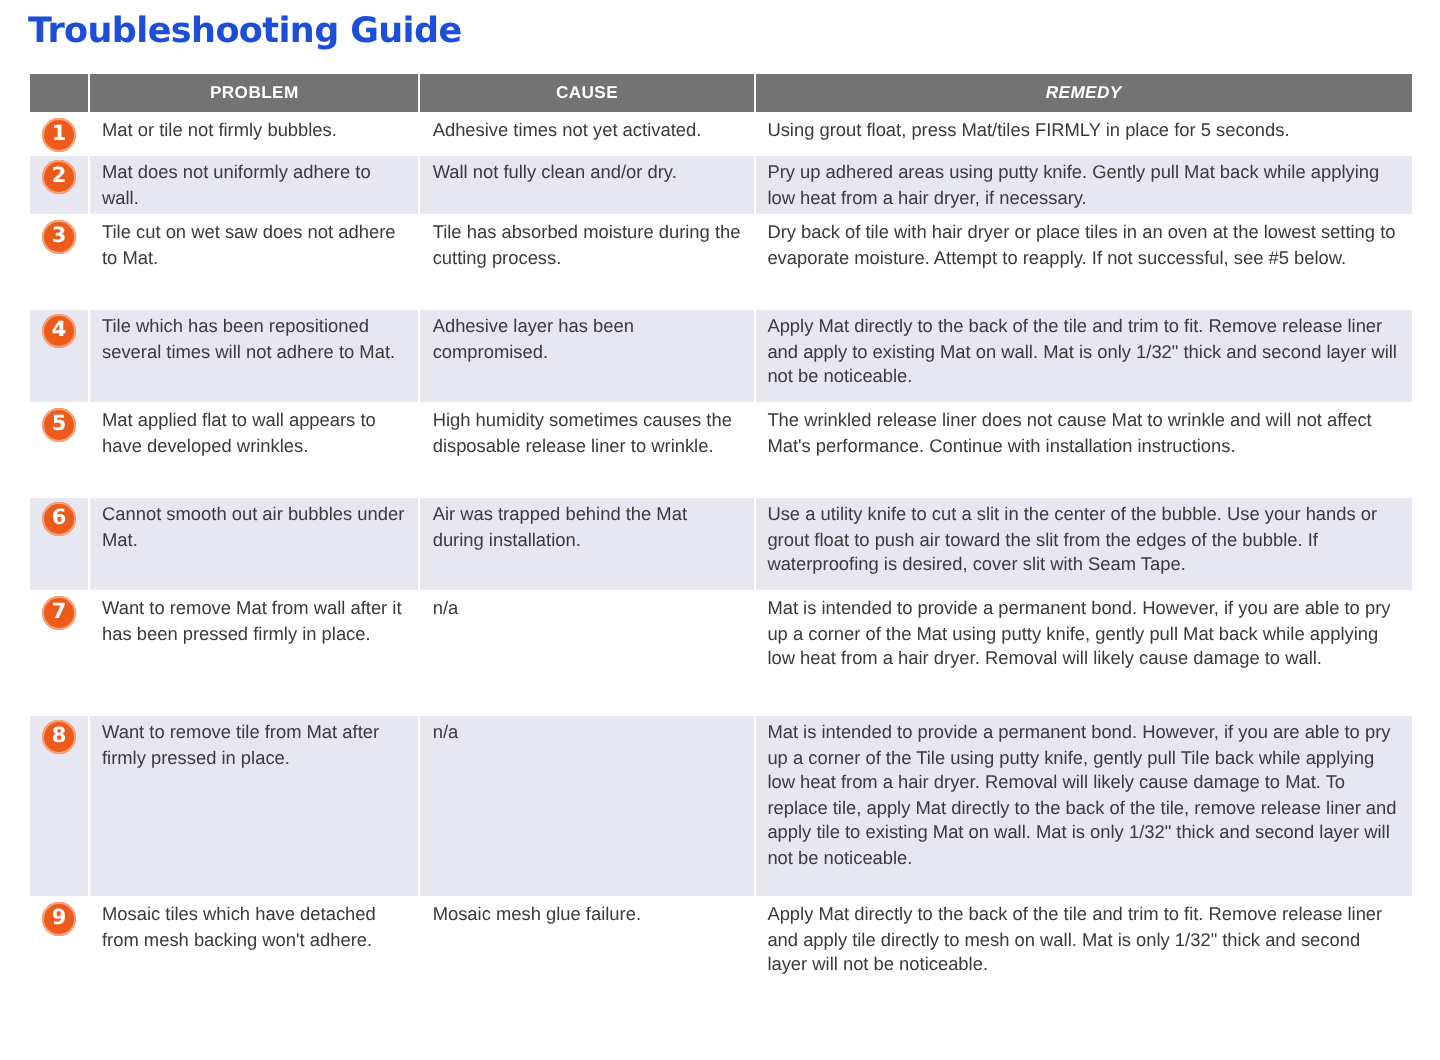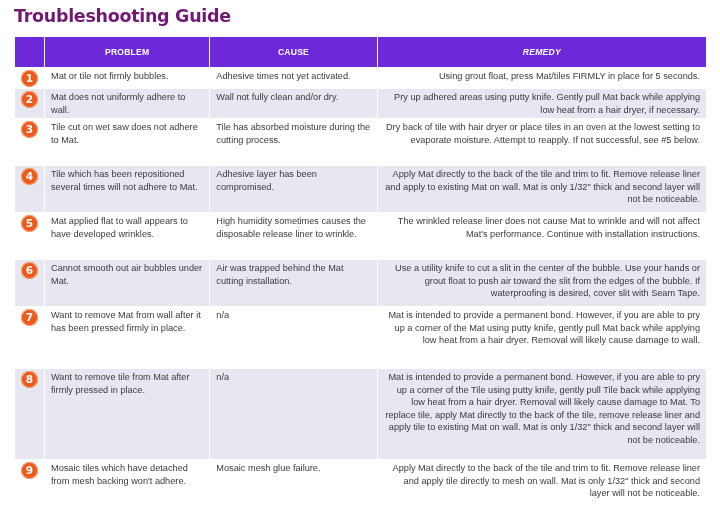--- a/index.html
+++ b/index.html
@@ -1,44 +1,44 @@
 <!DOCTYPE html>
 <html><head>
 <meta charset="utf-8">
 <style>
   * { box-sizing: border-box; margin: 0; padding: 0; }
   html, body { width: 720px; height: 530px; background: #ffffff; overflow: hidden; }
   body { font-family: "Liberation Sans", sans-serif; color: #3a3a3a; position: relative; }
   .title {
     position: absolute; left: 14px; top: 6px;
     font-family: "DejaVu Sans", sans-serif; font-weight: bold;
-    font-size: 17.5px; color: #701a75; letter-spacing: -0.3px;
+    font-size: 17.5px; color: #1d4ed8; letter-spacing: -0.3px;
   }
   table.guide {
     position: absolute; left: 15px; top: 37px; width: 691px;
     border-collapse: separate; border-spacing: 0;
     font-size: 9.2px; line-height: 12.6px;
   }
   table.guide th {
-    background: #6d28d9; color: #ffffff; font-weight: bold;
-    font-size: 8.6px; height: 30px; text-align: center; letter-spacing: 0.2px;
+    background: #737373; color: #ffffff; font-weight: bold;
+    font-size: 8.6px; height: 19px; text-align: center; letter-spacing: 0.2px;
     border-right: 1px solid #ffffff;
   }
   table.guide th:last-child { border-right: none; font-style: italic; }
   table.guide td {
     vertical-align: top; padding: 2px 6px 0 6px;
     border-right: 1px solid #ffffff; border-top: 1px solid #ffffff;
   }
   table.guide td:last-child { border-right: none; }
   tr.odd td { background: #ffffff; }
   tr.even td { background: #e6e7f1; }
   td.num { width: 27px; padding: 0; vertical-align: middle; text-align: center; }
   td.prob { width: 166px; }
   td.cause { width: 168px; }
-  td.rem { width: 330px; text-align: right; }
+  td.rem { width: 330px; }
   .badge {
     display: inline-block; width: 17px; height: 17px; border-radius: 50%;
     background: #ec5a1c; color: #ffffff; font-weight: bold; font-size: 10.5px;
     line-height: 17px; text-align: center; font-family: "DejaVu Sans", sans-serif;
     box-shadow: 0 0 0 1px #f7a27a inset;
   }
   .badge.small { font-size: 9px; letter-spacing: -0.6px; }
 </style>
 </head>
 <body>
@@ -81,21 +81,21 @@
       </tr>
       <tr class="odd" style="height: 47px;">
         <td class="num"><span class="badge">5</span></td>
         <td class="prob">Mat applied flat to wall appears to have developed wrinkles.</td>
         <td class="cause">High humidity sometimes causes the disposable release liner to wrinkle.</td>
         <td class="rem">The wrinkled release liner does not cause Mat to wrinkle and will not affect Mat's performance. Continue with installation instructions.</td>
       </tr>
       <tr class="even" style="height: 47px;">
         <td class="num"><span class="badge">6</span></td>
         <td class="prob">Cannot smooth out air bubbles under Mat.</td>
-        <td class="cause">Air was trapped behind the Mat cutting installation.</td>
+        <td class="cause">Air was trapped behind the Mat during installation.</td>
         <td class="rem">Use a utility knife to cut a slit in the center of the bubble. Use your hands or grout float to push air toward the slit from the edges of the bubble.  If waterproofing is desired, cover slit with Seam Tape.</td>
       </tr>
       <tr class="odd" style="height: 62px;">
         <td class="num"><span class="badge">7</span></td>
         <td class="prob">Want to remove Mat from wall after it has been pressed firmly in place.</td>
         <td class="cause">n/a</td>
         <td class="rem">Mat is intended to provide a permanent bond. However, if you are able to pry up a corner of the Mat using putty knife, gently pull Mat back while applying low heat from a hair dryer. Removal will likely cause damage to wall.</td>
       </tr>
       <tr class="even" style="height: 91px;">
         <td class="num"><span class="badge">8</span></td>

